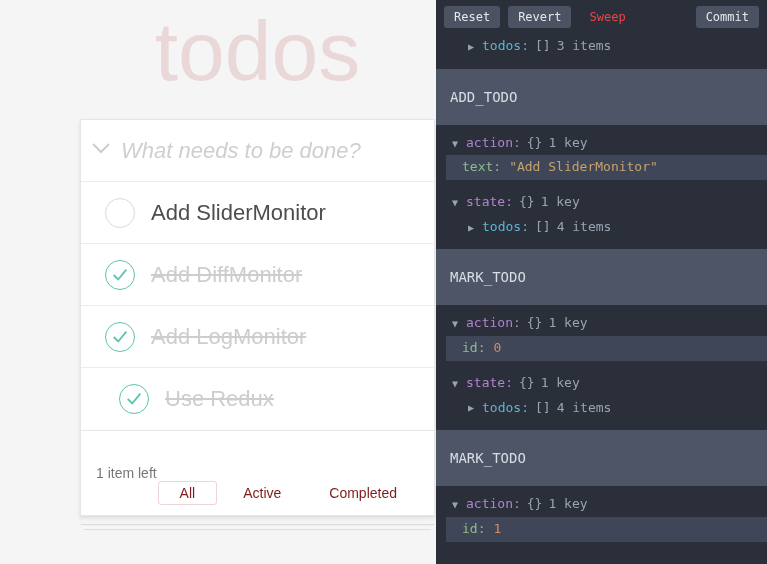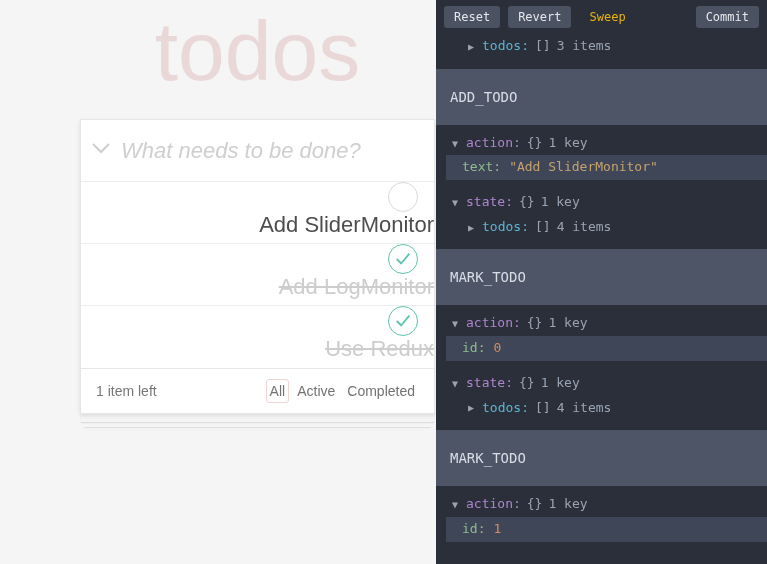--- a/index.html
+++ b/index.html
@@ -54,25 +54,24 @@
     color: #a9a9a9;
     outline: none;
     padding: 16px 16px 16px 0;
     background: transparent;
   }
   .new-todo-input::placeholder { color: #cfcfcf; font-style: italic; }
 
   .todo-list { list-style: none; }
   .todo-item {
     display: flex;
-    align-items: flex-end;
+    align-items: center;
     border-bottom: 1px solid #ededed;
     height: 62px;
     padding-left: 24px;
-    flex-direction: column;
   }
   .todo-item:last-child { border-bottom: none; margin-left: 14px; }
   .check {
     width: 30px; height: 30px;
     border: 1px solid #d9d9d9;
     border-radius: 50%;
     margin-right: 16px;
     display: flex; align-items: center; justify-content: center;
     flex-shrink: 0;
   }
@@ -106,25 +105,26 @@
     box-shadow:
       0 1px 1px rgba(0,0,0,0.1),
       0 8px 0 -3px #f6f6f6,
       0 9px 1px -3px rgba(0,0,0,0.1),
       0 16px 0 -6px #f6f6f6,
       0 17px 2px -6px rgba(0,0,0,0.1);
   }
   .count { flex: 0 0 auto; margin-right: auto; }
   .filters { display: flex; gap: 4px; }
   .filter {
-    padding: 3px 3px;
+    padding: 3px 21px;
     border: 1px solid transparent;
     border-radius: 3px;
     cursor: pointer;
-    color: #737373;
+    color: #7f1d1d;
+    margin-top: 40px;
   }
   .filter.selected { border-color: rgba(175,47,47,0.2); }
 
   
   .devtools {
     position: absolute;
     right: 0; top: 0;
     width: 331px;
     height: 564px;
     background: #2a2f3a;
@@ -142,21 +142,21 @@
   .dt-btn {
     background: #4b5363;
     color: #e6e8ec;
     border: none;
     border-radius: 3px;
     padding: 4px 10px;
     font-size: 12px;
     font-family: inherit;
     cursor: pointer;
   }
-  .dt-btn.disabled { color: #eab308; background: transparent; cursor: default; }
+  .dt-btn.disabled { color: #ef4444; background: transparent; cursor: default; }
   .dt-btn.commit { margin-left: auto; }
 
   .dt-body { position: relative; }
   .entry {}
   .action-header {
     background: #4e5566;
     color: #d9dde6;
     padding: 20px 14px;
     font-size: 14px;
   }
@@ -188,20 +188,28 @@
             <path d="M2 6 L10 14 L18 6" fill="none" stroke="#cdcdcd" stroke-width="2"></path>
           </svg>
       </span>
       <input class="new-todo-input" placeholder="What needs to be done?" style="">
     </div>
 
     <ul class="todo-list">
       <li class="todo-item">
         <span class="check"></span>
         <span class="todo-label">Add SliderMonitor</span>
+      </li>
+      <li class="todo-item completed">
+        <span class="check done">
+          <svg viewBox="0 0 20 20">
+              <path d="M3 10 L8 15 L17 4" fill="none" stroke="#5dc2af" stroke-width="2"></path>
+            </svg>
+        </span>
+        <span class="todo-label">Add DiffMonitor</span>
       </li>
       <li class="todo-item completed">
         <span class="check done">
           <svg viewBox="0 0 20 20">
               <path d="M3 10 L8 15 L17 4" fill="none" stroke="#5dc2af" stroke-width="2"></path>
             </svg>
         </span>
         <span class="todo-label">Add LogMonitor</span>
       </li>
       <li class="todo-item completed">

